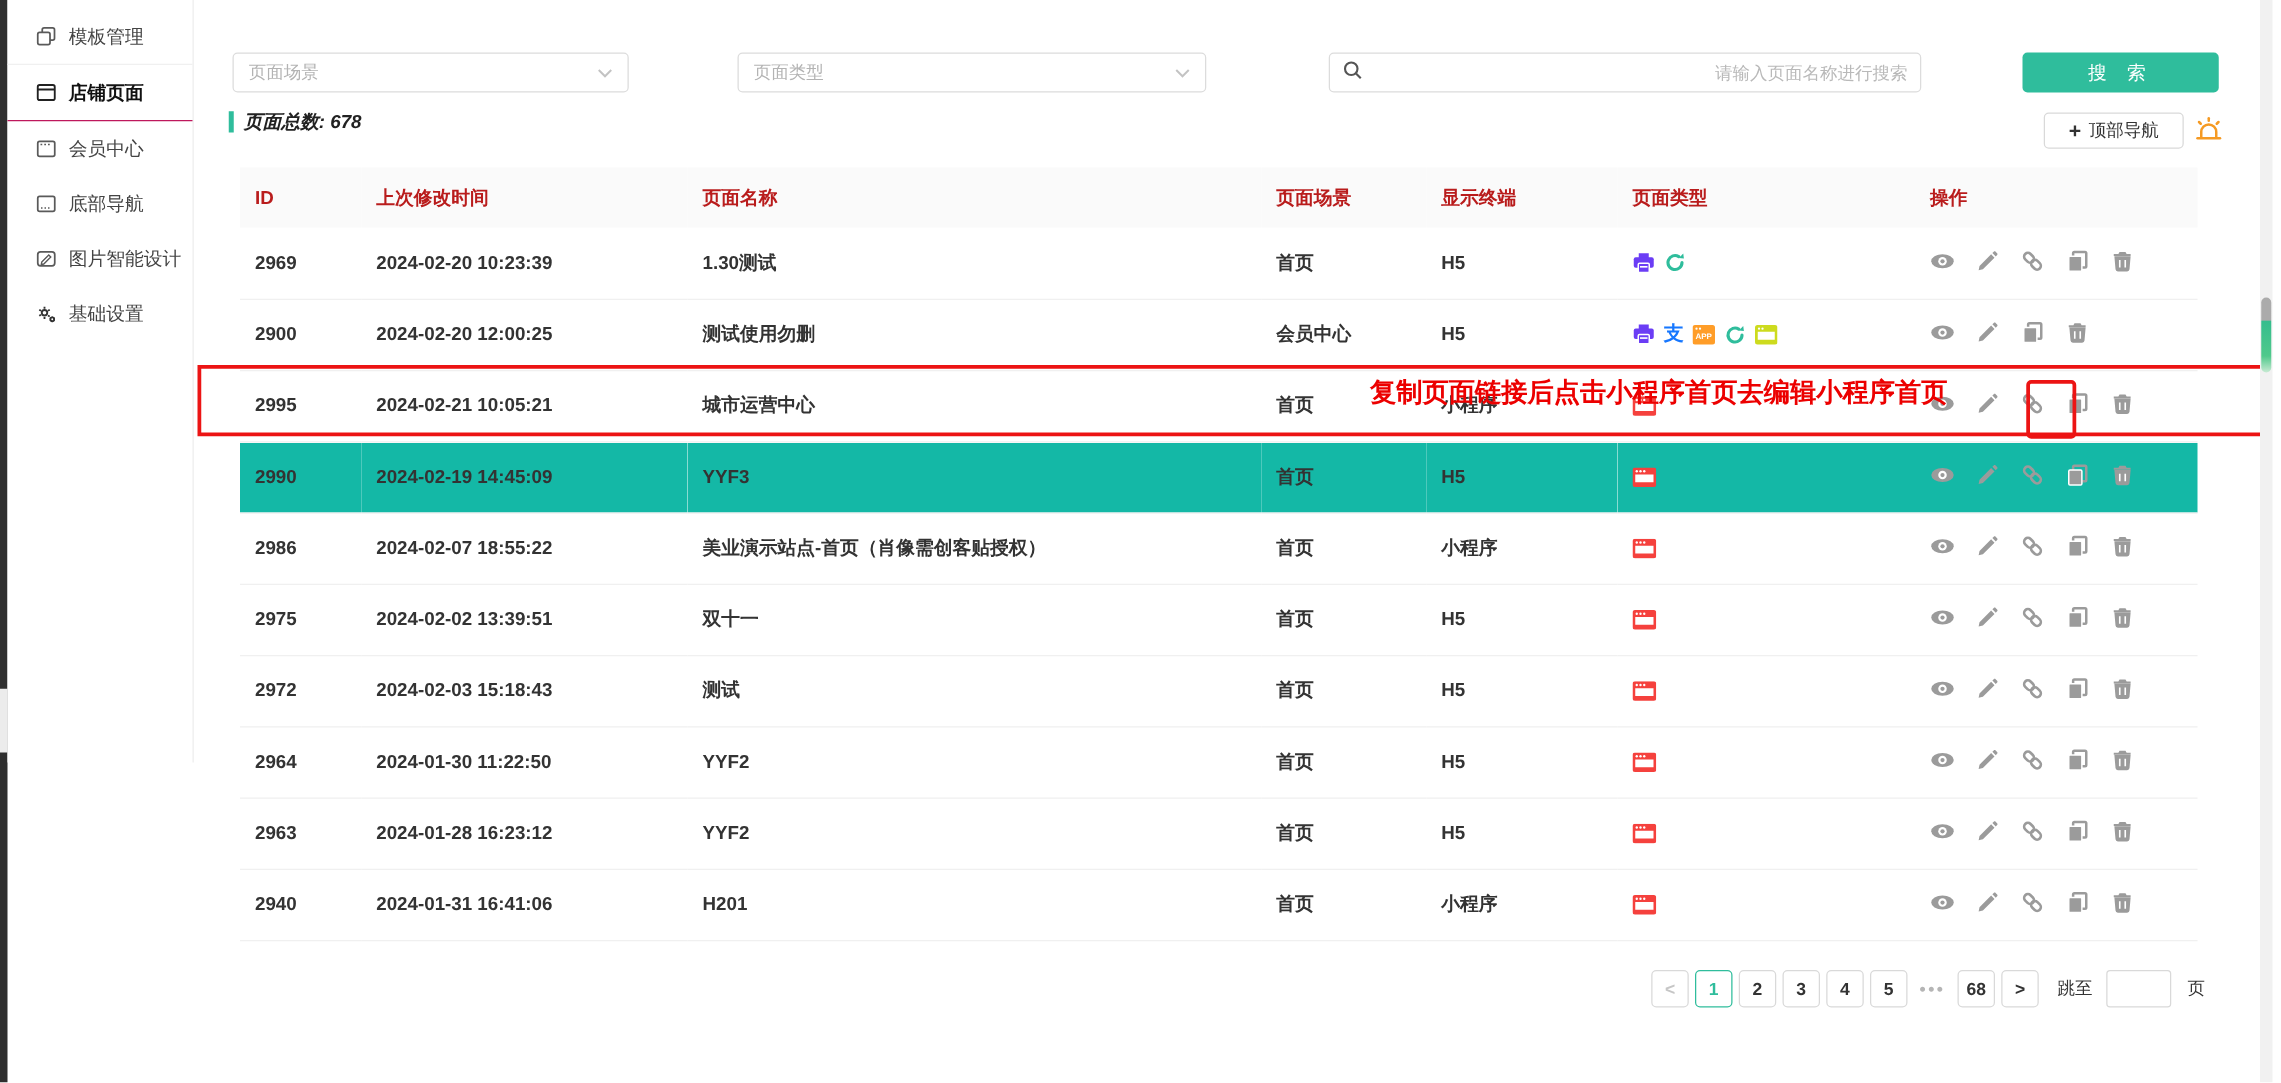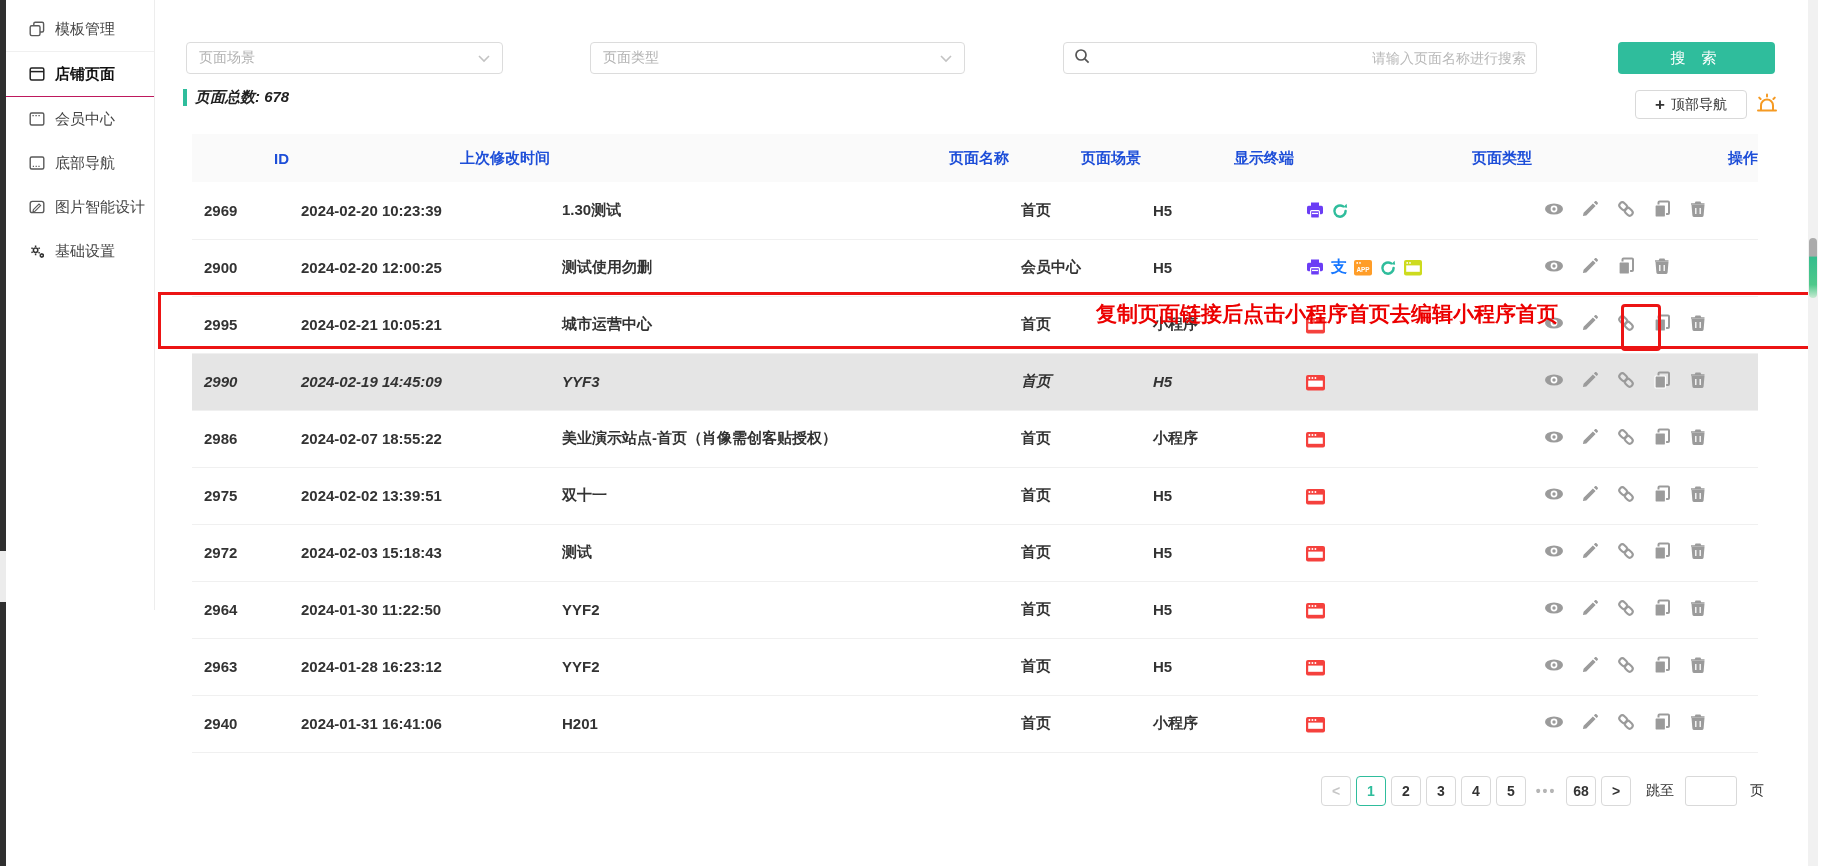--- a/index.html
+++ b/index.html
@@ -36,23 +36,23 @@
   .summary-text { font-size:15px; font-weight:700; color:#222; }
 
   .btn-add { position:absolute; left:1480px; top:90px; width:112px; height:29px; background:#fff; border:1px solid #d9d9d9;
     border-radius:4px; font-size:14px; color:#333; cursor:pointer; display:flex; align-items:center; justify-content:center; gap:6px; font-family:inherit; }
   .btn-add .plus { font-size:17px; font-weight:700; line-height:1; }
   .siren { position:absolute; left:1599px; top:92px; width:26px; height:26px; cursor:pointer; }
 
   
   .tablewrap { position:absolute; left:37px; top:134px; width:1566px; }
   table { width:100%; border-collapse:collapse; table-layout:fixed; }
-  thead th { height:48px; background:#fafafa; text-align:right; font-size:15px; color:#1d4ed8; font-weight:600; padding-left:12px; }
+  thead th { height:48px; background:#fafafa; text-align:left; font-size:15px; color:#b91c1c; font-weight:600; padding-left:12px; }
   tbody td { height:57px; border-bottom:1px solid #f0f0f0; font-size:15px; color:#333; font-weight:700; padding-left:12px; white-space:nowrap; overflow:hidden; }
-  tbody tr.hl { background:#e5e5e5;font-style:italic; }
+  tbody tr.hl { background:#14b8a6; }
   .ticon { display:inline-flex; vertical-align:middle; margin-right:7px; }
   .zhi { color:#1677FF; font-weight:800; font-size:16px; display:inline-flex; vertical-align:middle; margin-right:7px; }
   .op { background:none; border:none; padding:0; margin-right:16px; cursor:pointer; vertical-align:middle; }
 
   
   .pager { position:absolute; top:776px; right:61px; display:flex; align-items:center; gap:5px; }
   .pg { min-width:30px; height:30px; border:1px solid #d9d9d9; border-radius:4px; background:#fff; color:#333;
     font-size:14px; font-weight:700; display:flex; align-items:center; justify-content:center; cursor:pointer; font-family:inherit; }
   .pg.disabled { color:#c6c6c6; }
   .pg.active { border-color:#2FBD9C; color:#2FBD9C; }

